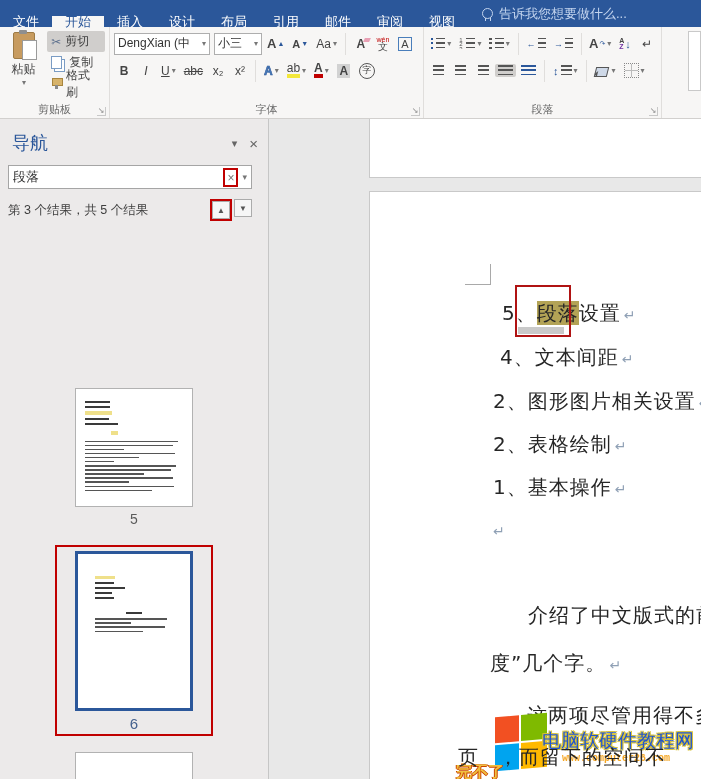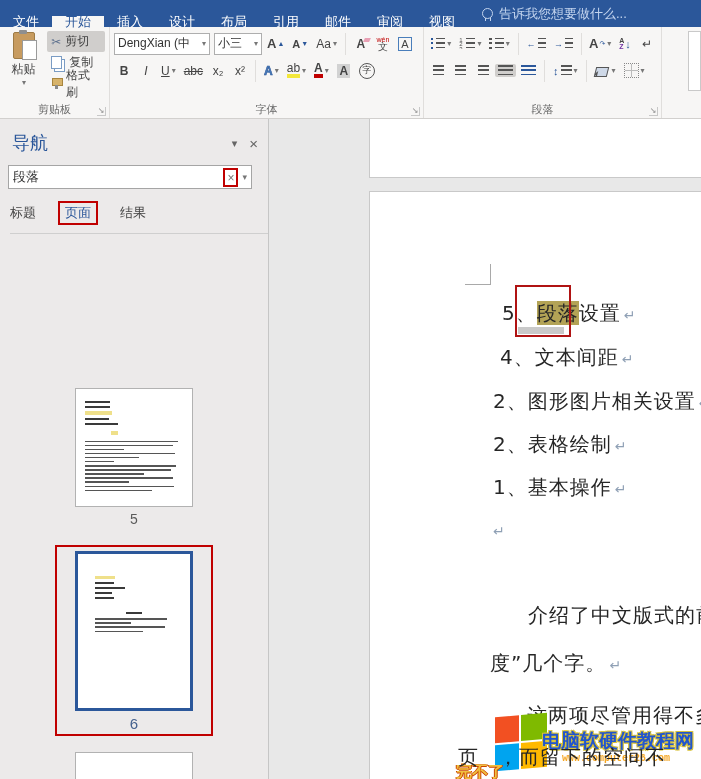--- a/index.html
+++ b/index.html
@@ -128,21 +128,21 @@
   .dline{position:absolute;white-space:nowrap;font-family:"DejaVu Sans",sans-serif;font-size:20px;letter-spacing:1px;color:#262626;}
   .pmark{color:#8fa0b5;font-size:14px;margin-left:3px;letter-spacing:0;}
   .find-hl{background:#b3a356;}
   .graystrip{position:absolute;left:148px;top:135px;width:46px;height:7px;background:#c9c9c9;}
   .redbox{position:absolute;left:145px;top:93px;width:52px;height:48px;border:2px solid #b01313;z-index:4;}
 
   
   .wm{position:absolute;z-index:5;}
   .winlogo{position:absolute;left:125px;top:523px;width:52px;height:52px;display:grid;grid-template-columns:24px 26px;grid-template-rows:26px 26px;gap:2px;transform:skewY(-5deg);}
   .winlogo div{width:100%;height:100%;}
-  .wm-site{position:absolute;left:172px;top:536px;font-size:19px;font-weight:bold;color:#2255cc;
+  .wm-site{position:absolute;left:172px;top:536px;font-size:19px;font-weight:normal;color:#2255cc;
     text-shadow:1px 1px 0 #d8c23a,-1px -1px 0 #d8c23a,1px -1px 0 #d8c23a,-1px 1px 0 #d8c23a;white-space:nowrap;}
   .wm-url1{position:absolute;left:192px;top:561px;font-size:10px;font-weight:bold;color:#f5a623;white-space:nowrap;font-family:"Liberation Mono",monospace;}
   .wm-url2{position:absolute;left:138px;top:571px;font-size:14px;font-weight:bold;color:#ffd24a;
     text-shadow:1px 0 0 #cc2200,-1px 0 0 #cc2200,0 1px 0 #cc2200,0 -1px 0 #cc2200;white-space:nowrap;font-family:"Liberation Mono",monospace;}
   .wm-frag{position:absolute;left:86px;top:570px;font-size:16px;font-weight:bold;color:#f0c040;
     text-shadow:1px 0 0 #cc4400,-1px 0 0 #cc4400,0 1px 0 #cc4400;white-space:nowrap;}
 </style>
 </head>
 <body>
 
@@ -356,24 +356,28 @@
       <div class="nav-head">
         <span class="nav-title">导航</span>
         <span class="ctrl">▾</span>
         <span class="ctrl" style="font-size:15px">×</span>
       </div>
       <div class="searchbox">
         <span class="val">段落</span>
         <span class="anno"><span class="sb-x">×</span></span>
         <span class="sb-caret">▾</span>
       </div>
-      <div class="navtabs">
-        <span class="navtab">标题</span>
-        <span class="navtab-anno"><span class="navtab active">页面</span></span>
-        <span class="navtab">结果</span>
+      <div class="resultrow">
+        <span class="txt">第 3 个结果，共 5 个结果</span>
+        <span class="updown">
+          <span class="anno">
+              <span class="udbtn">▲</span>
+            </span>
+          <span class="udbtn">▼</span>
+        </span>
       </div>
 
       <div class="thumbs">
 
         <div class="thumb t5">
           <div class="sk" style="width:26%"></div>
           <div class="sk" style="width:26%"></div>
           <div class="sk ymark" style="width:28%;height:3.5px"></div>
           <div class="sk" style="width:24%"></div>
           <div class="sk" style="width:34%"></div>

